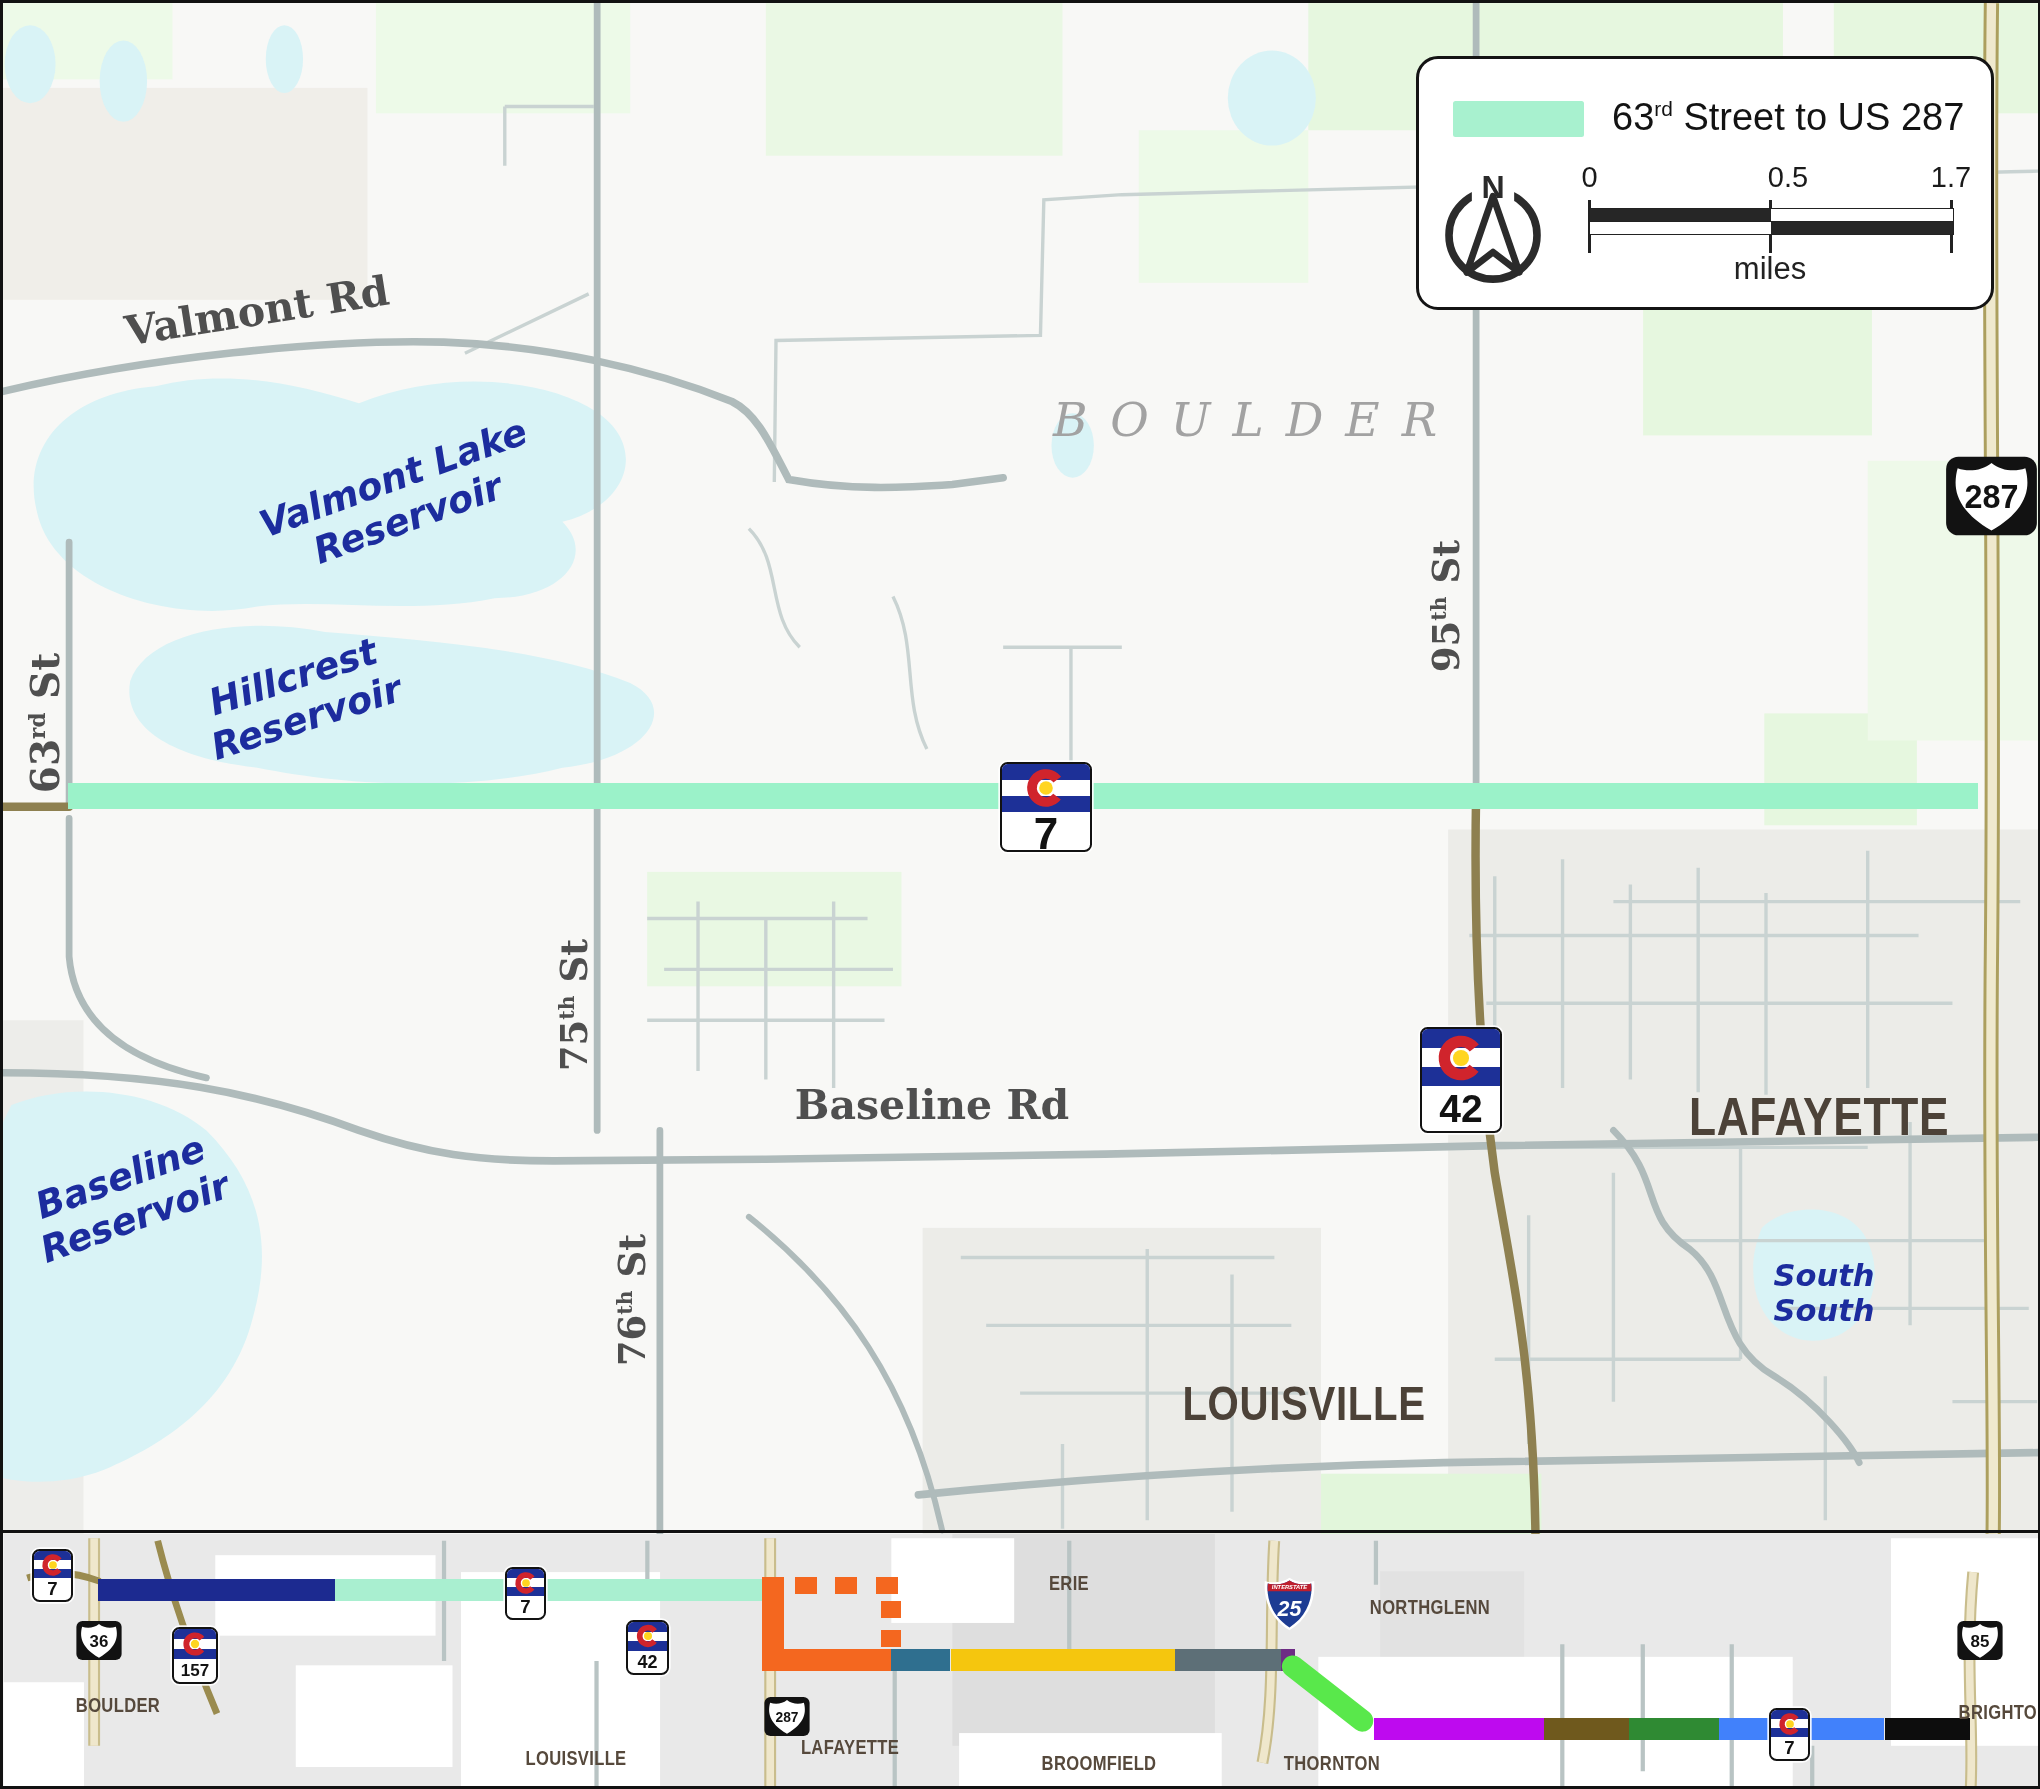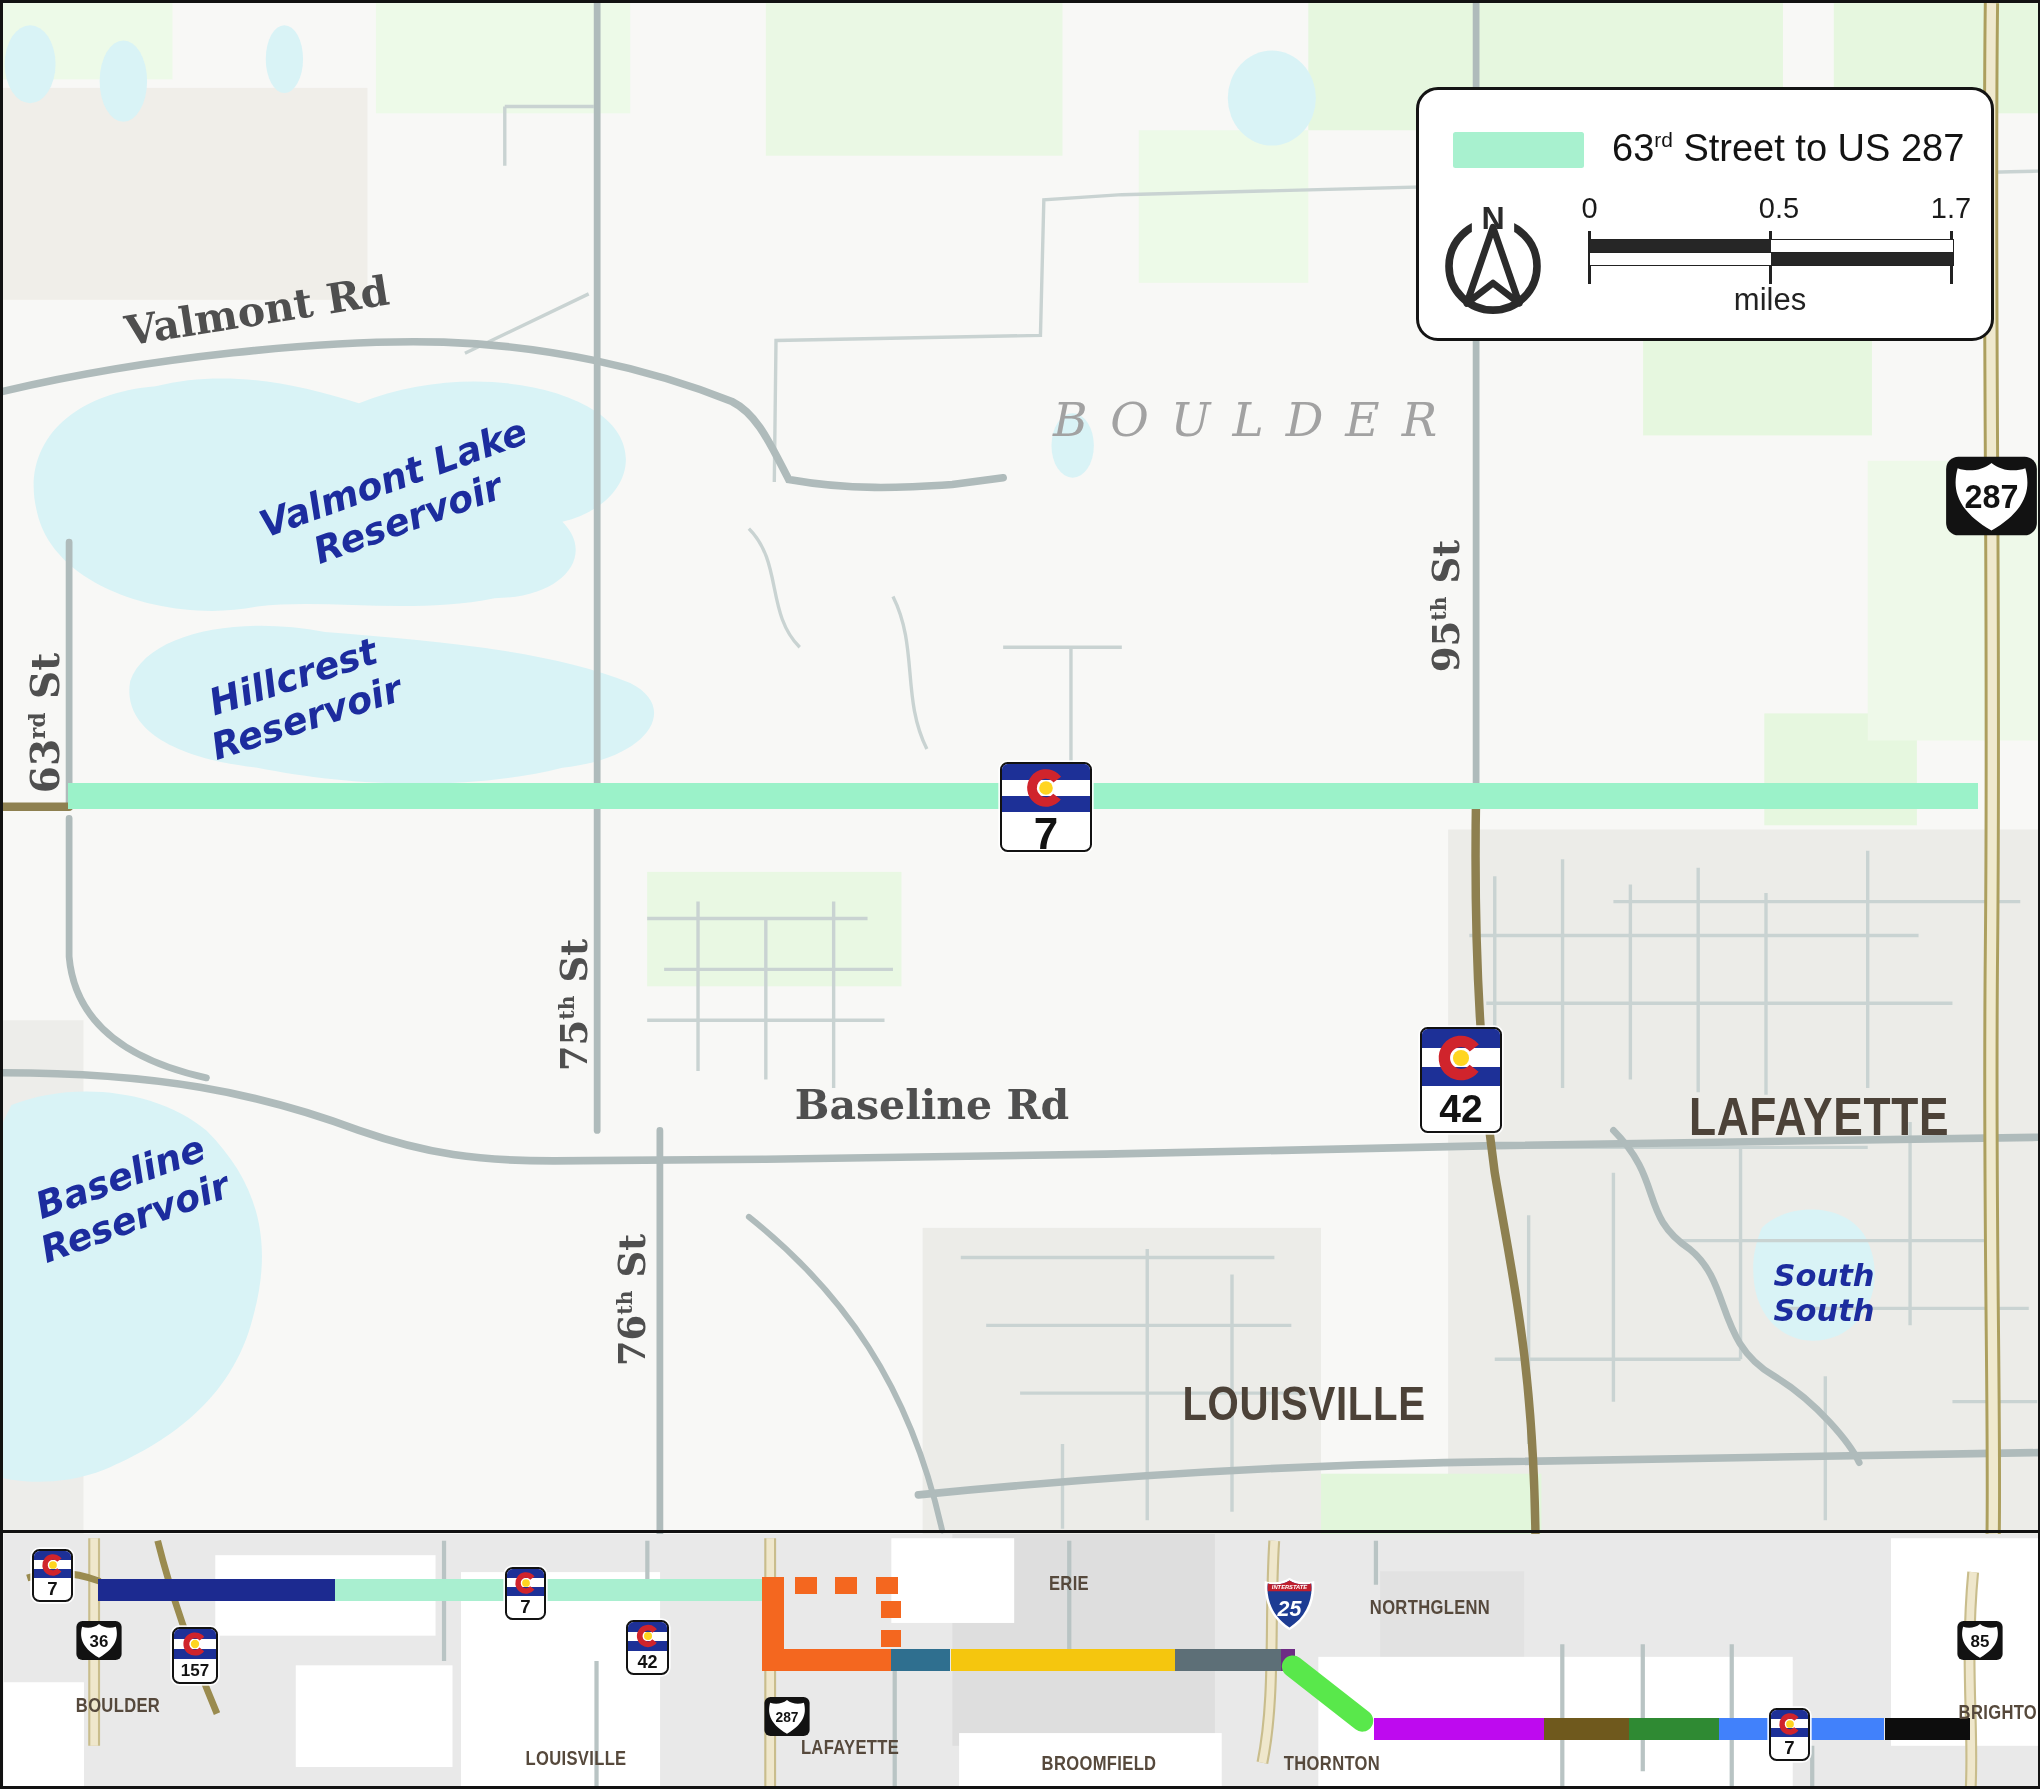--- a/index.html
+++ b/index.html
@@ -25,21 +25,21 @@
   .co-c{position:absolute;left:50%;top:50%;transform:translate(-50%,-50%);height:92%;}
   .co-num{flex:1;display:flex;align-items:center;justify-content:center;font-weight:700;color:#121212;font-family:"Liberation Sans",sans-serif;line-height:1;}
   
   .us-shield{position:absolute;z-index:5;}
   .us-shield svg,.i-shield svg{width:100%;height:100%;}
   .us-num{font-family:"Liberation Sans",sans-serif;font-weight:700;fill:#121212;text-anchor:middle;}
   .i-shield{position:absolute;z-index:5;font-style:italic;}
   .i-top{font-family:"Liberation Sans",sans-serif;font-weight:700;fill:#fff;text-anchor:middle;font-size:7px;}
   .i-num{font-family:"Liberation Sans",sans-serif;font-weight:700;fill:#fff;text-anchor:middle;font-size:26px;}
   
-  #legend{position:absolute;left:1413px;top:53px;width:572px;height:248px;background:#fff;border:3.4px solid #141414;border-radius:22px;z-index:8;margin-top:31px;}
+  #legend{position:absolute;left:1413px;top:53px;width:572px;height:248px;background:#fff;border:3.4px solid #141414;border-radius:22px;z-index:8;}
   .legend-swatch{position:absolute;left:34px;top:42px;width:131px;height:36px;border-radius:2.5px;}
   .legend-title{position:absolute;left:193px;top:37px;font-size:38px;color:#131313;font-weight:500;white-space:nowrap;}
   .north{position:absolute;left:18.6px;top:100px;width:110px;height:132px;}
   .scalebar{position:absolute;left:169px;top:102px;width:368px;height:136px;}
   .tick-lbl{position:absolute;top:0;transform:translateX(-50%);font-size:29px;color:#1A1A1A;}
   .sb-ticks div{position:absolute;top:39px;width:2.5px;height:53px;background:#222;}
   .sb-bars{position:absolute;top:47px;left:0.8px;width:363px;border:1.7px solid #222;background:#fff;}
   .sb-row{display:flex;height:12px;}
   .sb-row + .sb-row{border-top:1.7px solid #222;}
   .sb-cell{flex:1;}
@@ -190,21 +190,21 @@
     <div class="legend-swatch" style="background: rgb(168, 241, 207);"></div>
     <div class="legend-title"><span>63</span><sup>rd</sup><span> Street to US 287</span></div>
     <svg class="north" viewBox="0 0 130 156">
       <circle cx="65" cy="90" r="52" fill="none" stroke="#2B2B2B" stroke-width="9"></circle>
       <rect x="40" y="8" width="50" height="46" fill="#fff"></rect>
       <path d="M65,44 L96,134 L65,110 L34,134 Z" fill="#fff" stroke="#2B2B2B" stroke-width="8" stroke-linejoin="round"></path>
       <text x="65" y="46" text-anchor="middle" style="font-family:'Liberation Sans',sans-serif;font-weight:700;font-size:38px;fill:#2B2B2B;">N</text>
     </svg>
     <div class="scalebar">
       <span class="tick-lbl" style="left:1.7px;">0</span>
-      <span class="tick-lbl" style="left:191px;text-align:right;">0.5</span>
+      <span class="tick-lbl" style="left:200px;text-align:right;">0.5</span>
       <span class="tick-lbl" style="left:363px;">1.7</span>
       <div class="sb-ticks">
         <div style="left:0;"></div>
           <div style="left:181px;"></div>
           <div style="left:362px;"></div>
       </div>
       <div class="sb-bars">
         <div class="sb-row">
             <div class="sb-cell sb-dark"></div>
             <div class="sb-cell sb-light"></div>

